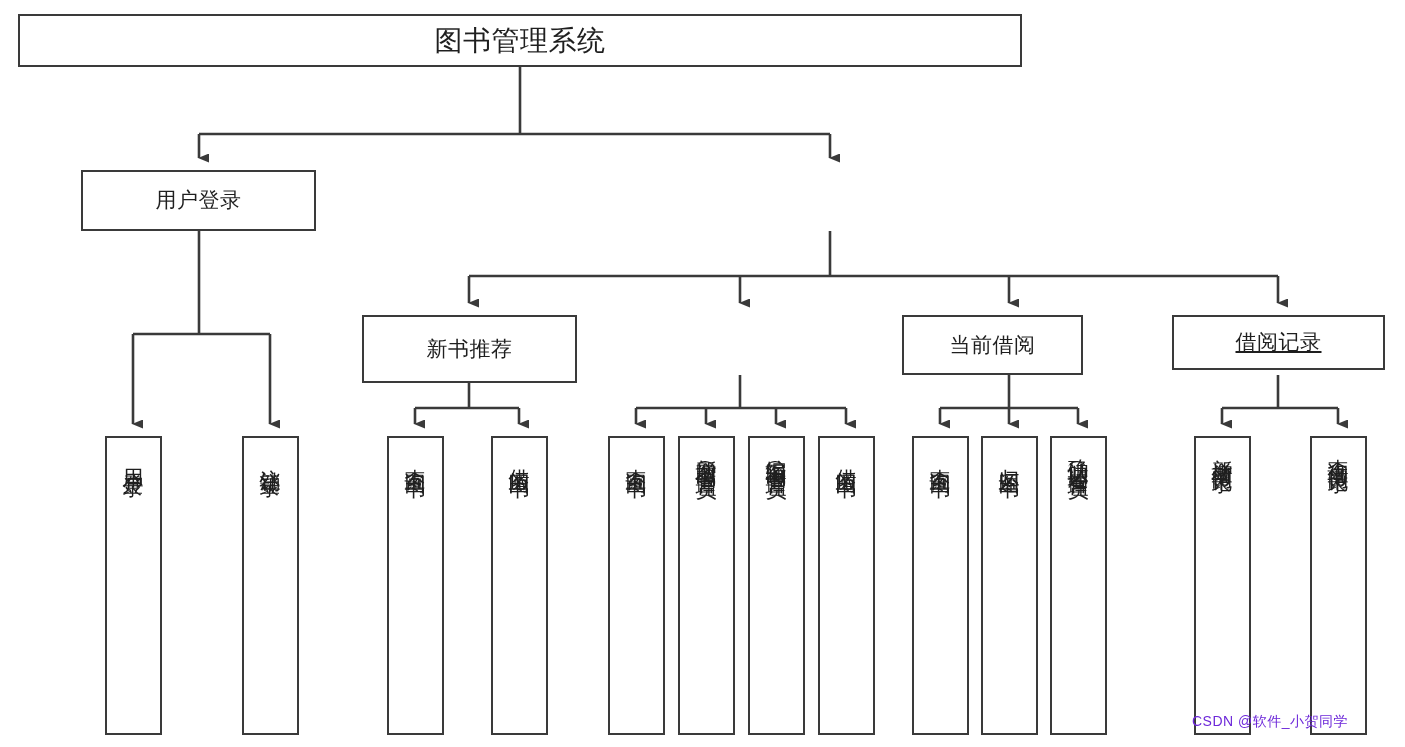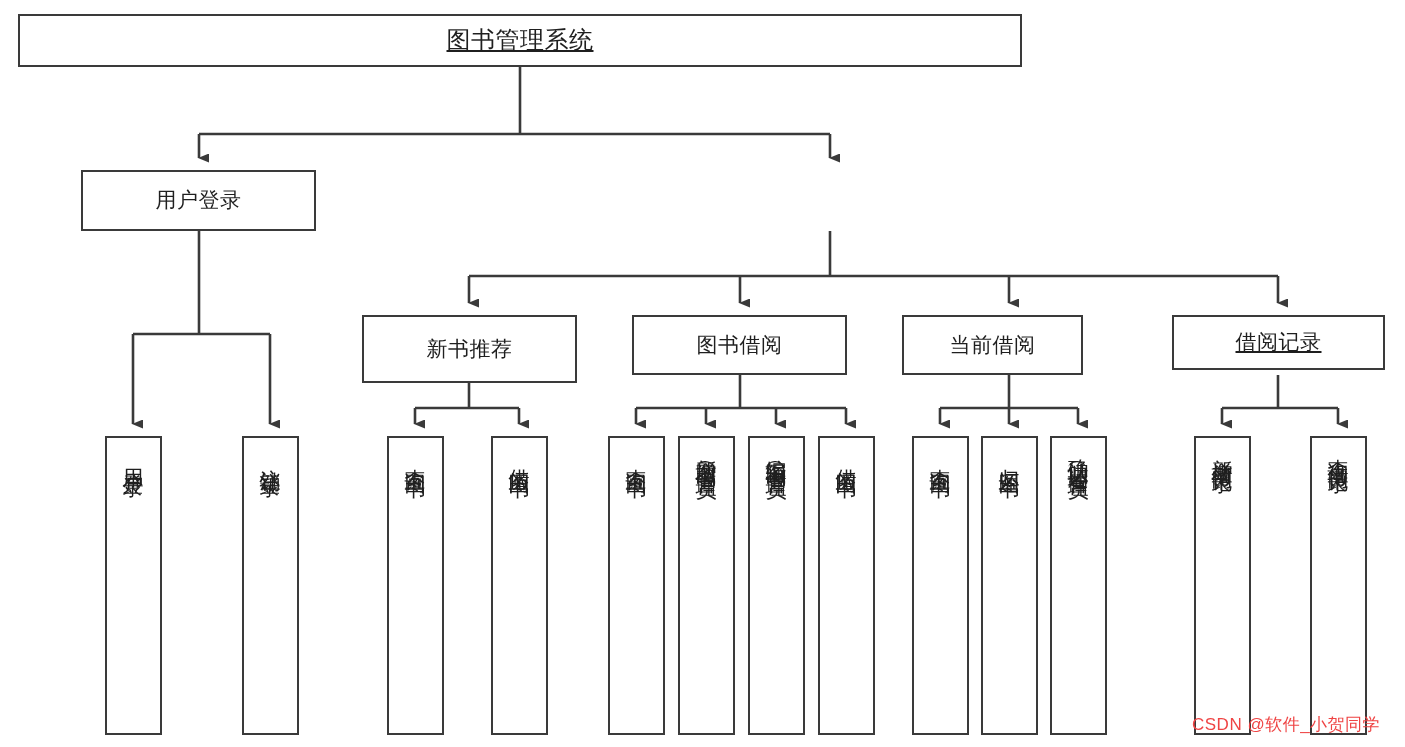--- a/index.html
+++ b/index.html
@@ -42,22 +42,21 @@
     line-height: 1.18;
     color: #1f1f1f;
     white-space: nowrap;
   }
   
   .node.horiz .node-label {
     font-size: 21px;
     letter-spacing: 0.5px;
   }
   .node.horiz.root .node-label {
-    font-size: 24px;
-    text-decoration: underline;
+    font-size: 28px;
   }
   
   .node.vert {
     align-items: flex-start;
     justify-content: center;
     padding-top: 0;
   }
   .node.vert .node-label {
     writing-mode: vertical-rl;
     text-orientation: upright;
@@ -67,22 +66,22 @@
     margin-top: 14px;
     white-space: nowrap;
   }
   .node.vert.tall-text .node-label {
     margin-top: 4px;
   }
   .watermark {
     position: absolute;
     left: 1192px;
     top: 713px;
-    font-size: 17px;
-    color: #ef4444;
+    font-size: 14px;
+    color: #6d28d9;
     letter-spacing: 0.5px;
     white-space: nowrap;
     user-select: none;
   }
 </style>
 </head>
 <body>
 
 <div id="diagram-root">
 
@@ -140,23 +139,20 @@
     <span class="node-label">图书管理系统</span>
   </div>
 
   <div class="node horiz" style="left:81px; top:170px; width:235px; height:61px;">
     <span class="node-label">用户登录</span>
   </div>
 
   <div class="node horiz" style="left:362px; top:315px; width:215px; height:68px;">
     <span class="node-label">新书推荐</span>
   </div>
-  <div class="node horiz" style="left:632px; top:315px; width:215px; height:60px;">
-    <span class="node-label">图书借阅</span>
-  </div>
   <div class="node horiz" style="left:902px; top:315px; width:181px; height:60px;">
     <span class="node-label">当前借阅</span>
   </div>
   <div class="node horiz" style="left:1172px; top:315px; width:213px; height:55px;text-decoration:underline;">
     <span class="node-label">借阅记录</span>
   </div>
 
   <div class="node vert" style="left:105px; top:436px; width:57px; height:299px;">
     <span class="node-label">用户登录</span>
   </div>

